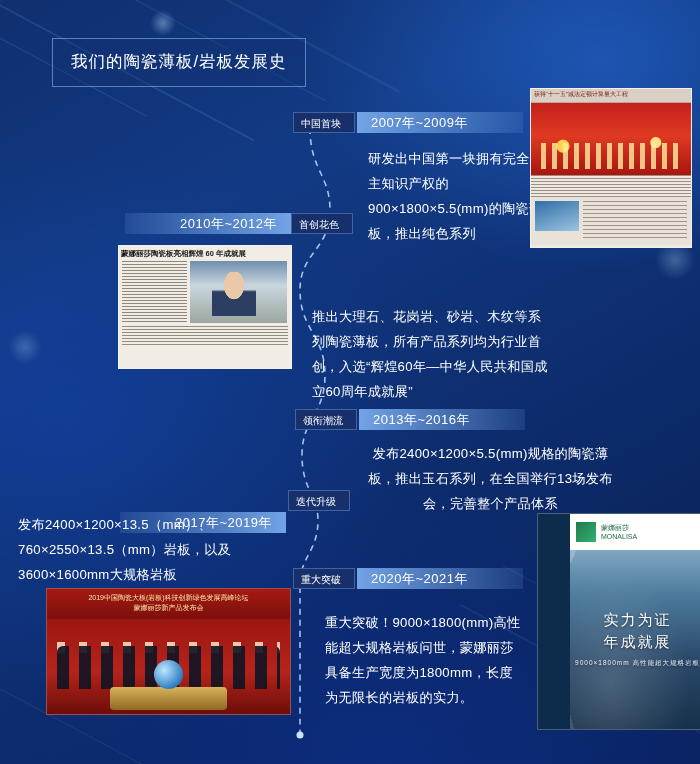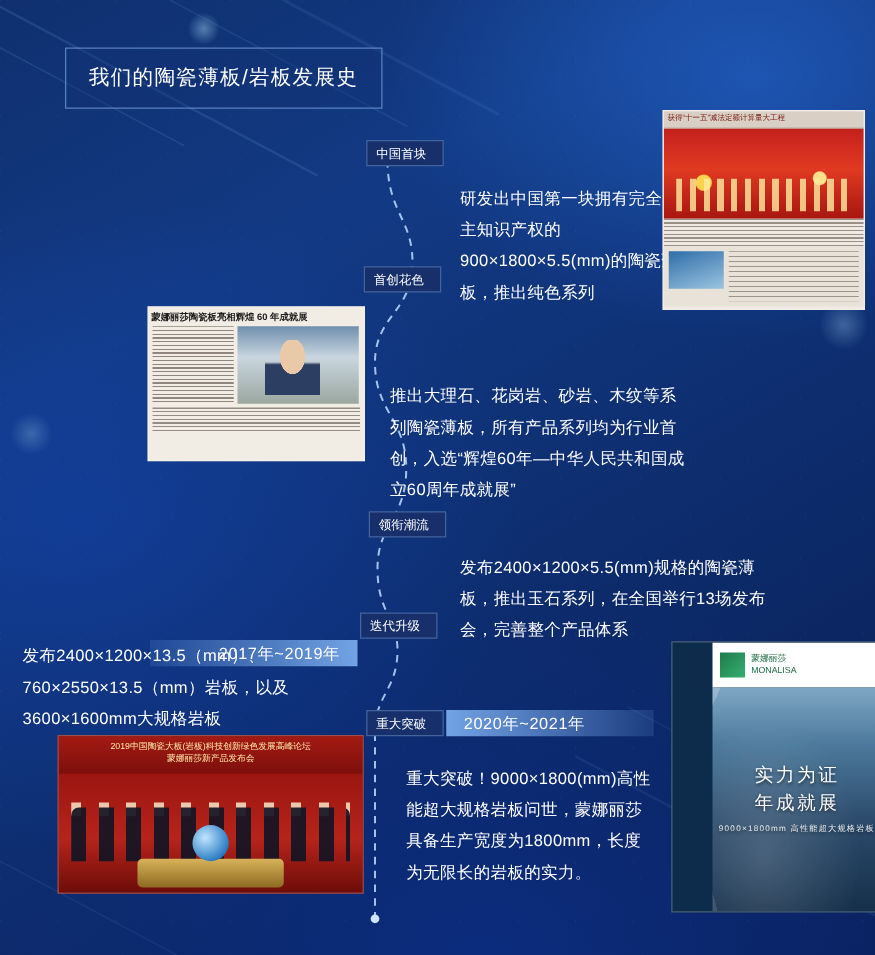--- a/index.html
+++ b/index.html
@@ -323,33 +323,39 @@
              C300,330 325,335 325,375 C325,415 302,418 302,455
              C302,490 318,495 318,520 C318,552 300,556 300,585
              C300,640 300,680 300,735" fill="none" stroke="rgba(190,220,255,0.85)" stroke-width="1.6" stroke-dasharray="6 5"></path>
     <circle cx="310" cy="128" r="3.5" fill="#cfe4ff"></circle>
     <circle cx="300" cy="735" r="3.5" fill="#cfe4ff"></circle>
   </svg>
 
   <div class="tag" style="left:293px; top:112px; width:62px;">
     <span>中国首块</span>
   </div>
+  <div class="year-pill" style="left:357px; top:112px; width:166px;">
+    <span>2007年~2009年</span>
+  </div>
   <div class="body-text" style="left:368px; top:146px; width:182px;">
     <span>研发出中国第一块拥有完全自主知识产权的900×1800×5.5(mm)的陶瓷薄板，推出纯色系列</span>
   </div>
 
   <div class="photo np1" style="left:530px; top:88px; width:160px; height:158px;">
     <div class="np-head">
       <span>获得“十一五”减法定额计算量大工程</span>
     </div>
     <div class="np-photo"></div>
     <div class="np-cols"></div>
     <div class="np-lower"></div>
   </div>
 
+  <div class="year-pill rtl" style="left:125px; top:213px; width:166px;">
+    <span>2010年~2012年</span>
+  </div>
   <div class="tag" style="left:291px; top:213px; width:62px;">
     <span>首创花色</span>
   </div>
   <div class="body-text" style="left:312px; top:276px; width:238px;margin-top:28px;">
     <span>推出大理石、花岗岩、砂岩、木纹等系列陶瓷薄板，所有产品系列均为行业首创，入选“辉煌60年—中华人民共和国成立60周年成就展”</span>
   </div>
 
   <div class="photo np2" style="left:118px; top:245px; width:172px; height:122px;">
     <div class="np2-title">
       <span>蒙娜丽莎陶瓷板亮相辉煌 60 年成就展</span>
@@ -357,21 +363,24 @@
     <div class="np2-body">
       <div class="np2-left"></div>
       <div class="np2-pic"></div>
     </div>
     <div class="np2-foot"></div>
   </div>
 
   <div class="tag" style="left:295px; top:409px; width:62px;">
     <span>领衔潮流</span>
   </div>
-  <div class="body-text" style="left:368px; top:441px; width:245px;">
+  <div class="year-pill" style="left:359px; top:409px; width:166px;">
+    <span>2013年~2016年</span>
+  </div>
+  <div class="body-text" style="left:368px; top:441px; width:245px;text-align:center;">
     <span>发布2400×1200×5.5(mm)规格的陶瓷薄板，推出玉石系列，在全国举行13场发布会，完善整个产品体系</span>
   </div>
 
   <div class="year-pill rtl" style="left:120px; top:512px; width:166px;">
     <span>2017年~2019年</span>
   </div>
   <div class="tag" style="left:288px; top:490px; width:62px;">
     <span>迭代升级</span>
   </div>
   <div class="body-text" style="left:18px; top:512px; width:268px;">

